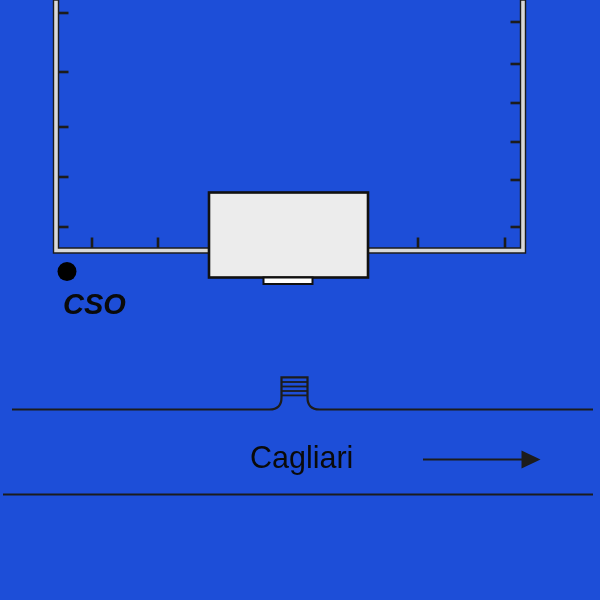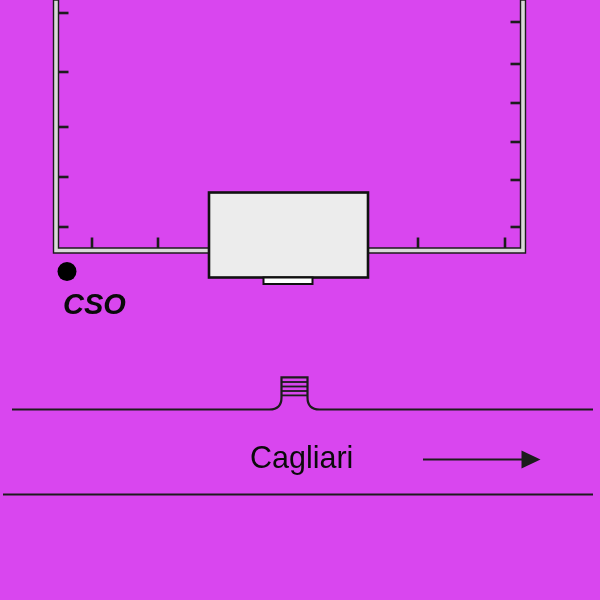--- a/index.html
+++ b/index.html
@@ -26,21 +26,21 @@
   .street-label {
     font-family: "Liberation Sans", sans-serif;
     font-weight: normal;
     font-size: 30.5px;
     fill: #0a0a0a;
   }
 </style>
 </head>
 <body>
 
-<div id="canvas" style="background: #d946ef; text-align: center;">
+<div id="canvas" style="background: #1d4ed8; text-align: center;">
   <svg width="600" height="600" viewBox="0 0 600 600">
 
     <path id="wall" d="M53.5,0 V253 H525.5 V0 H520.5 V248 H58.5 V0 Z" fill="#d9d9d9" stroke="#1c1c1c" stroke-width="1.4"></path>
 
     <g id="left-ticks">
         <line x1="58" y1="13" x2="68.5" y2="13" stroke="#1c1c1c" stroke-width="2.6"></line>
         <line x1="58" y1="72" x2="68.5" y2="72" stroke="#1c1c1c" stroke-width="2.6"></line>
         <line x1="58" y1="127" x2="68.5" y2="127" stroke="#1c1c1c" stroke-width="2.6"></line>
         <line x1="58" y1="177" x2="68.5" y2="177" stroke="#1c1c1c" stroke-width="2.6"></line>
         <line x1="58" y1="227" x2="68.5" y2="227" stroke="#1c1c1c" stroke-width="2.6"></line>

